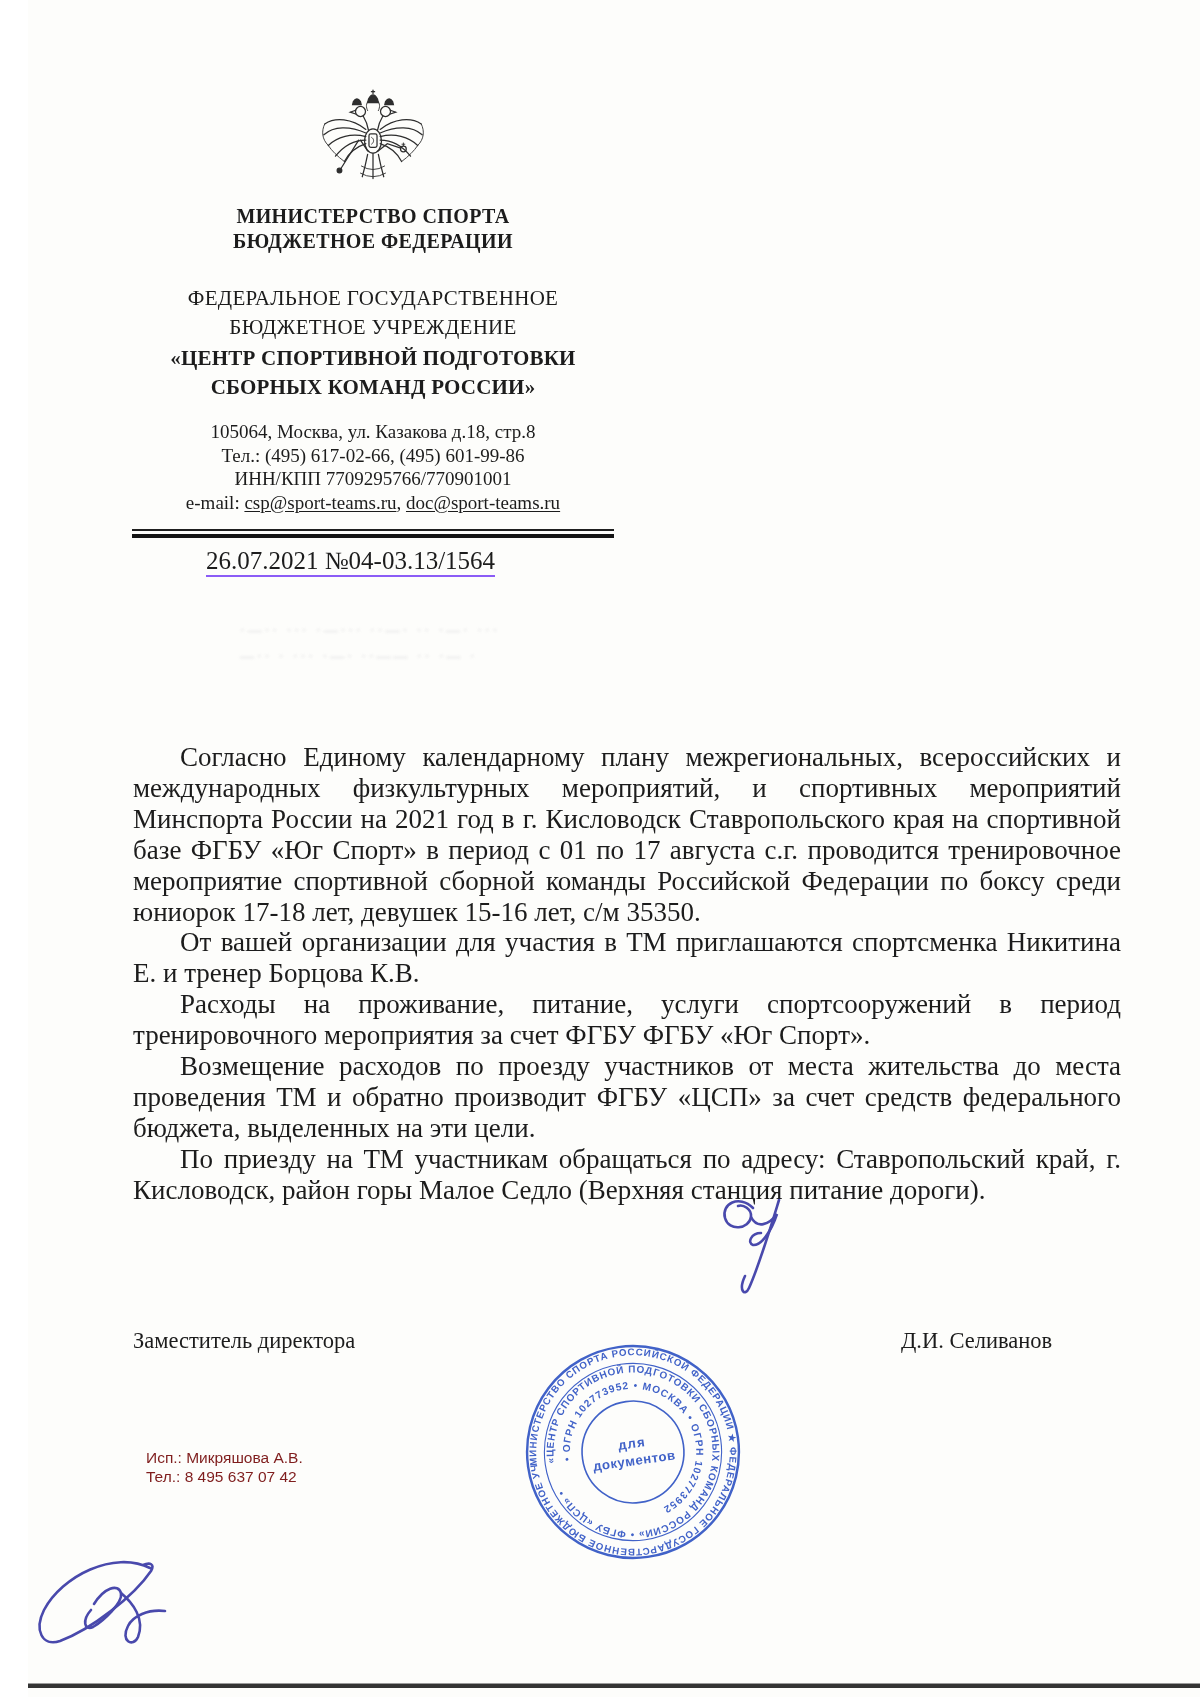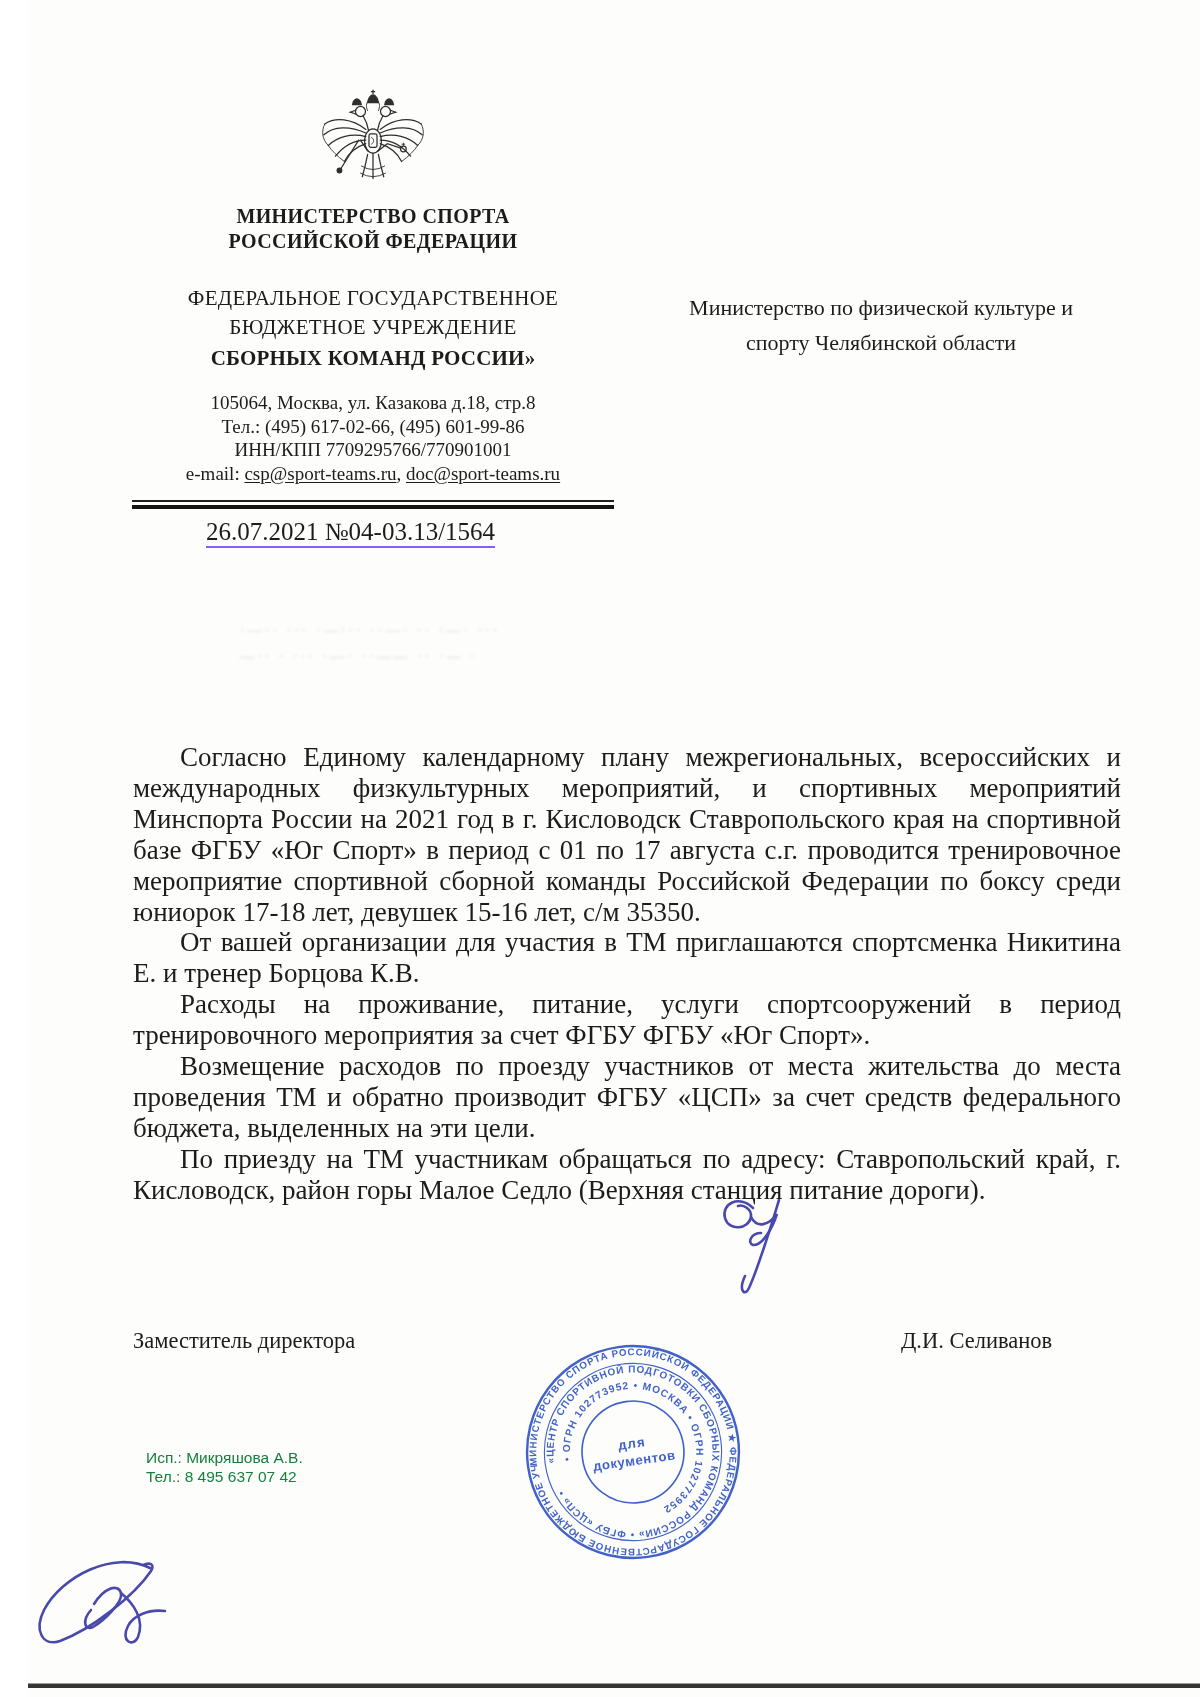--- a/index.html
+++ b/index.html
@@ -32,21 +32,21 @@
   .body-text { position:absolute; left:105px; top:742px; width:988px;
     font-size:27px; line-height:30.9px; text-align:justify; hyphens:none; }
   .body-text p { text-indent:47px; margin:0; }
   
   .sign-position { position:absolute; left:105px; top:1328px; font-size:22.5px; }
   .sign-name { position:absolute; left:873px; top:1328px; font-size:22.5px; }
   .autograph-main { position:absolute; left:663px; top:1188px; }
   .autograph-bottom { position:absolute; left:4px; top:1548px; }
   
   .executor { position:absolute; left:118px; top:1448px;
-    font-family:"Liberation Sans", sans-serif; font-size:15.5px; line-height:19px; color:#15803d; }
+    font-family:"Liberation Sans", sans-serif; font-size:15.5px; line-height:19px; color:#7f1d1d; }
   
   .stamp { position:absolute; left:495px; top:1342px; width:220px; height:220px;
     transform:rotate(-8deg); opacity:.9; }
   
   .scan-bottom-line { position:absolute; left:0; top:1684px; width:1200px; height:4px;
     background:#343434; box-shadow:0 -1px 0 #9b9b9b; }
 </style>
 </head>
 <body>
 
@@ -100,50 +100,47 @@
         <circle cx="28.5" cy="92" r="2.6" fill="#2e2e2e"></circle>
 
         <path d="M72 70 L82 62 L97 67"></path>
         <circle cx="100" cy="68" r="3.2"></circle>
         <path d="M100 64.2 v-3 M98.4 62.6 h3.2" stroke-width="1"></path>
       </g>
     </svg>
 
     <div class="ministry">
       <div>МИНИСТЕРСТВО СПОРТА</div>
-      <div>РОССИЙСКОЙ ФЕДЕРАЦИИ</div>
+      <div>БЮДЖЕТНОЕ ФЕДЕРАЦИИ</div>
     </div>
 
     <div class="org-type">
       <div>ФЕДЕРАЛЬНОЕ ГОСУДАРСТВЕННОЕ</div>
       <div>БЮДЖЕТНОЕ УЧРЕЖДЕНИЕ</div>
     </div>
 
     <div class="org-name">
+      <div>«ЦЕНТР СПОРТИВНОЙ ПОДГОТОВКИ</div>
       <div>СБОРНЫХ КОМАНД РОССИИ»</div>
     </div>
 
     <div class="addr">
       <div>105064, Москва, ул. Казакова д.18, стр.8</div>
       <div>Тел.: (495) 617-02-66, (495) 601-99-86</div>
       <div>ИНН/КПП 7709295766/770901001</div>
       <div class="email-line"><span>e-mail: </span><span class="email-underline">csp@sport-teams.ru</span><span>, </span><span class="email-underline">doc@sport-teams.ru</span></div>
     </div>
 
     <div class="head-rule"></div>
 
     <div class="ref-line">
       <span>26.07.2021 №04-03.13/1564</span>
     </div>
   </div>
 
-  <div class="recipient">
-    <div>Министерство по физической культуре и</div>
-    <div>спорту Челябинской области</div>
-  </div>
 
   <div class="faint">
     <div>·—·· ··· ·—··· ··—· ·· ·—· ···</div>
     <div>—·· · ··· ·—· ··—— ·· ·— ·</div>
   </div>
 
   <div class="body-text">
     <p>Согласно Единому календарному плану межрегиональных, всероссийских и международных физкультурных мероприятий, и спортивных мероприятий Минспорта России на 2021 год в г. Кисловодск Ставропольского края на спортивной базе ФГБУ «Юг Спорт» в период с 01 по 17 августа с.г. проводится тренировочное мероприятие спортивной сборной команды Российской Федерации по боксу среди юниорок 17-18 лет, девушек 15-16 лет, с/м 35350.</p>
     <p>От вашей организации для участия в ТМ приглашаются спортсменка Никитина Е. и тренер Борцова К.В.</p>
     <p>Расходы на проживание, питание, услуги спортсооружений в период тренировочного мероприятия за счет ФГБУ ФГБУ «Юг Спорт».</p>

